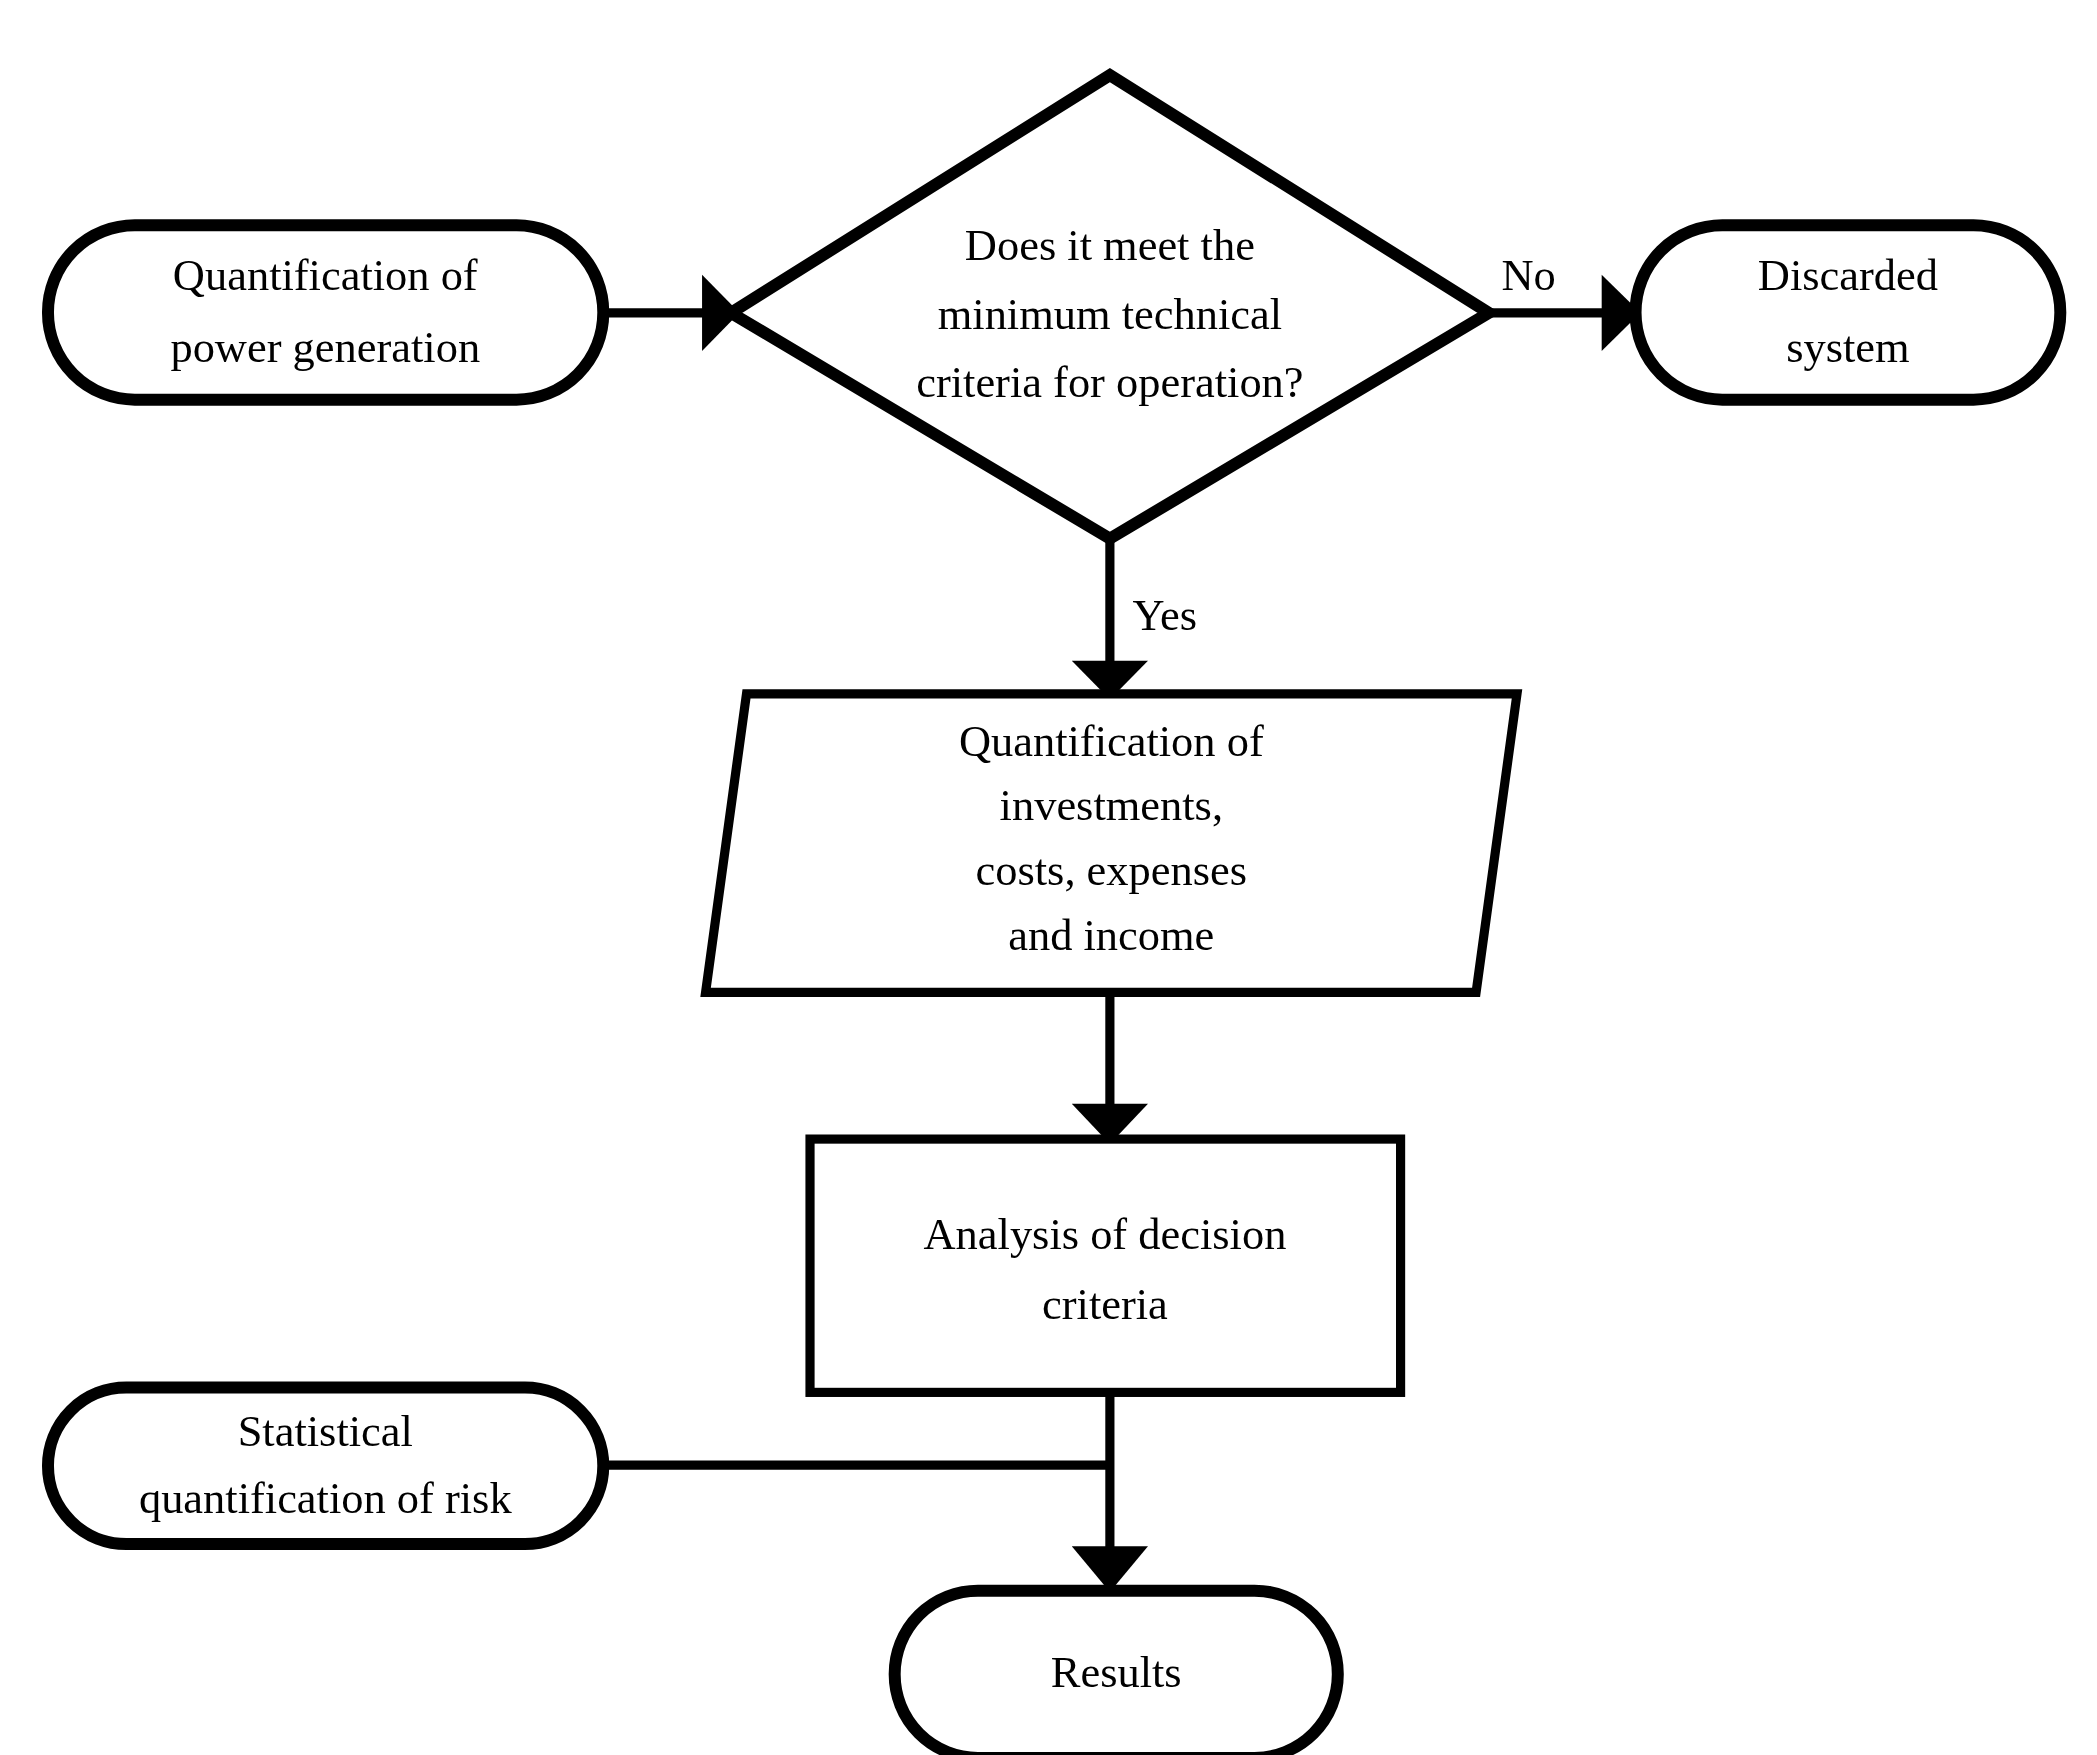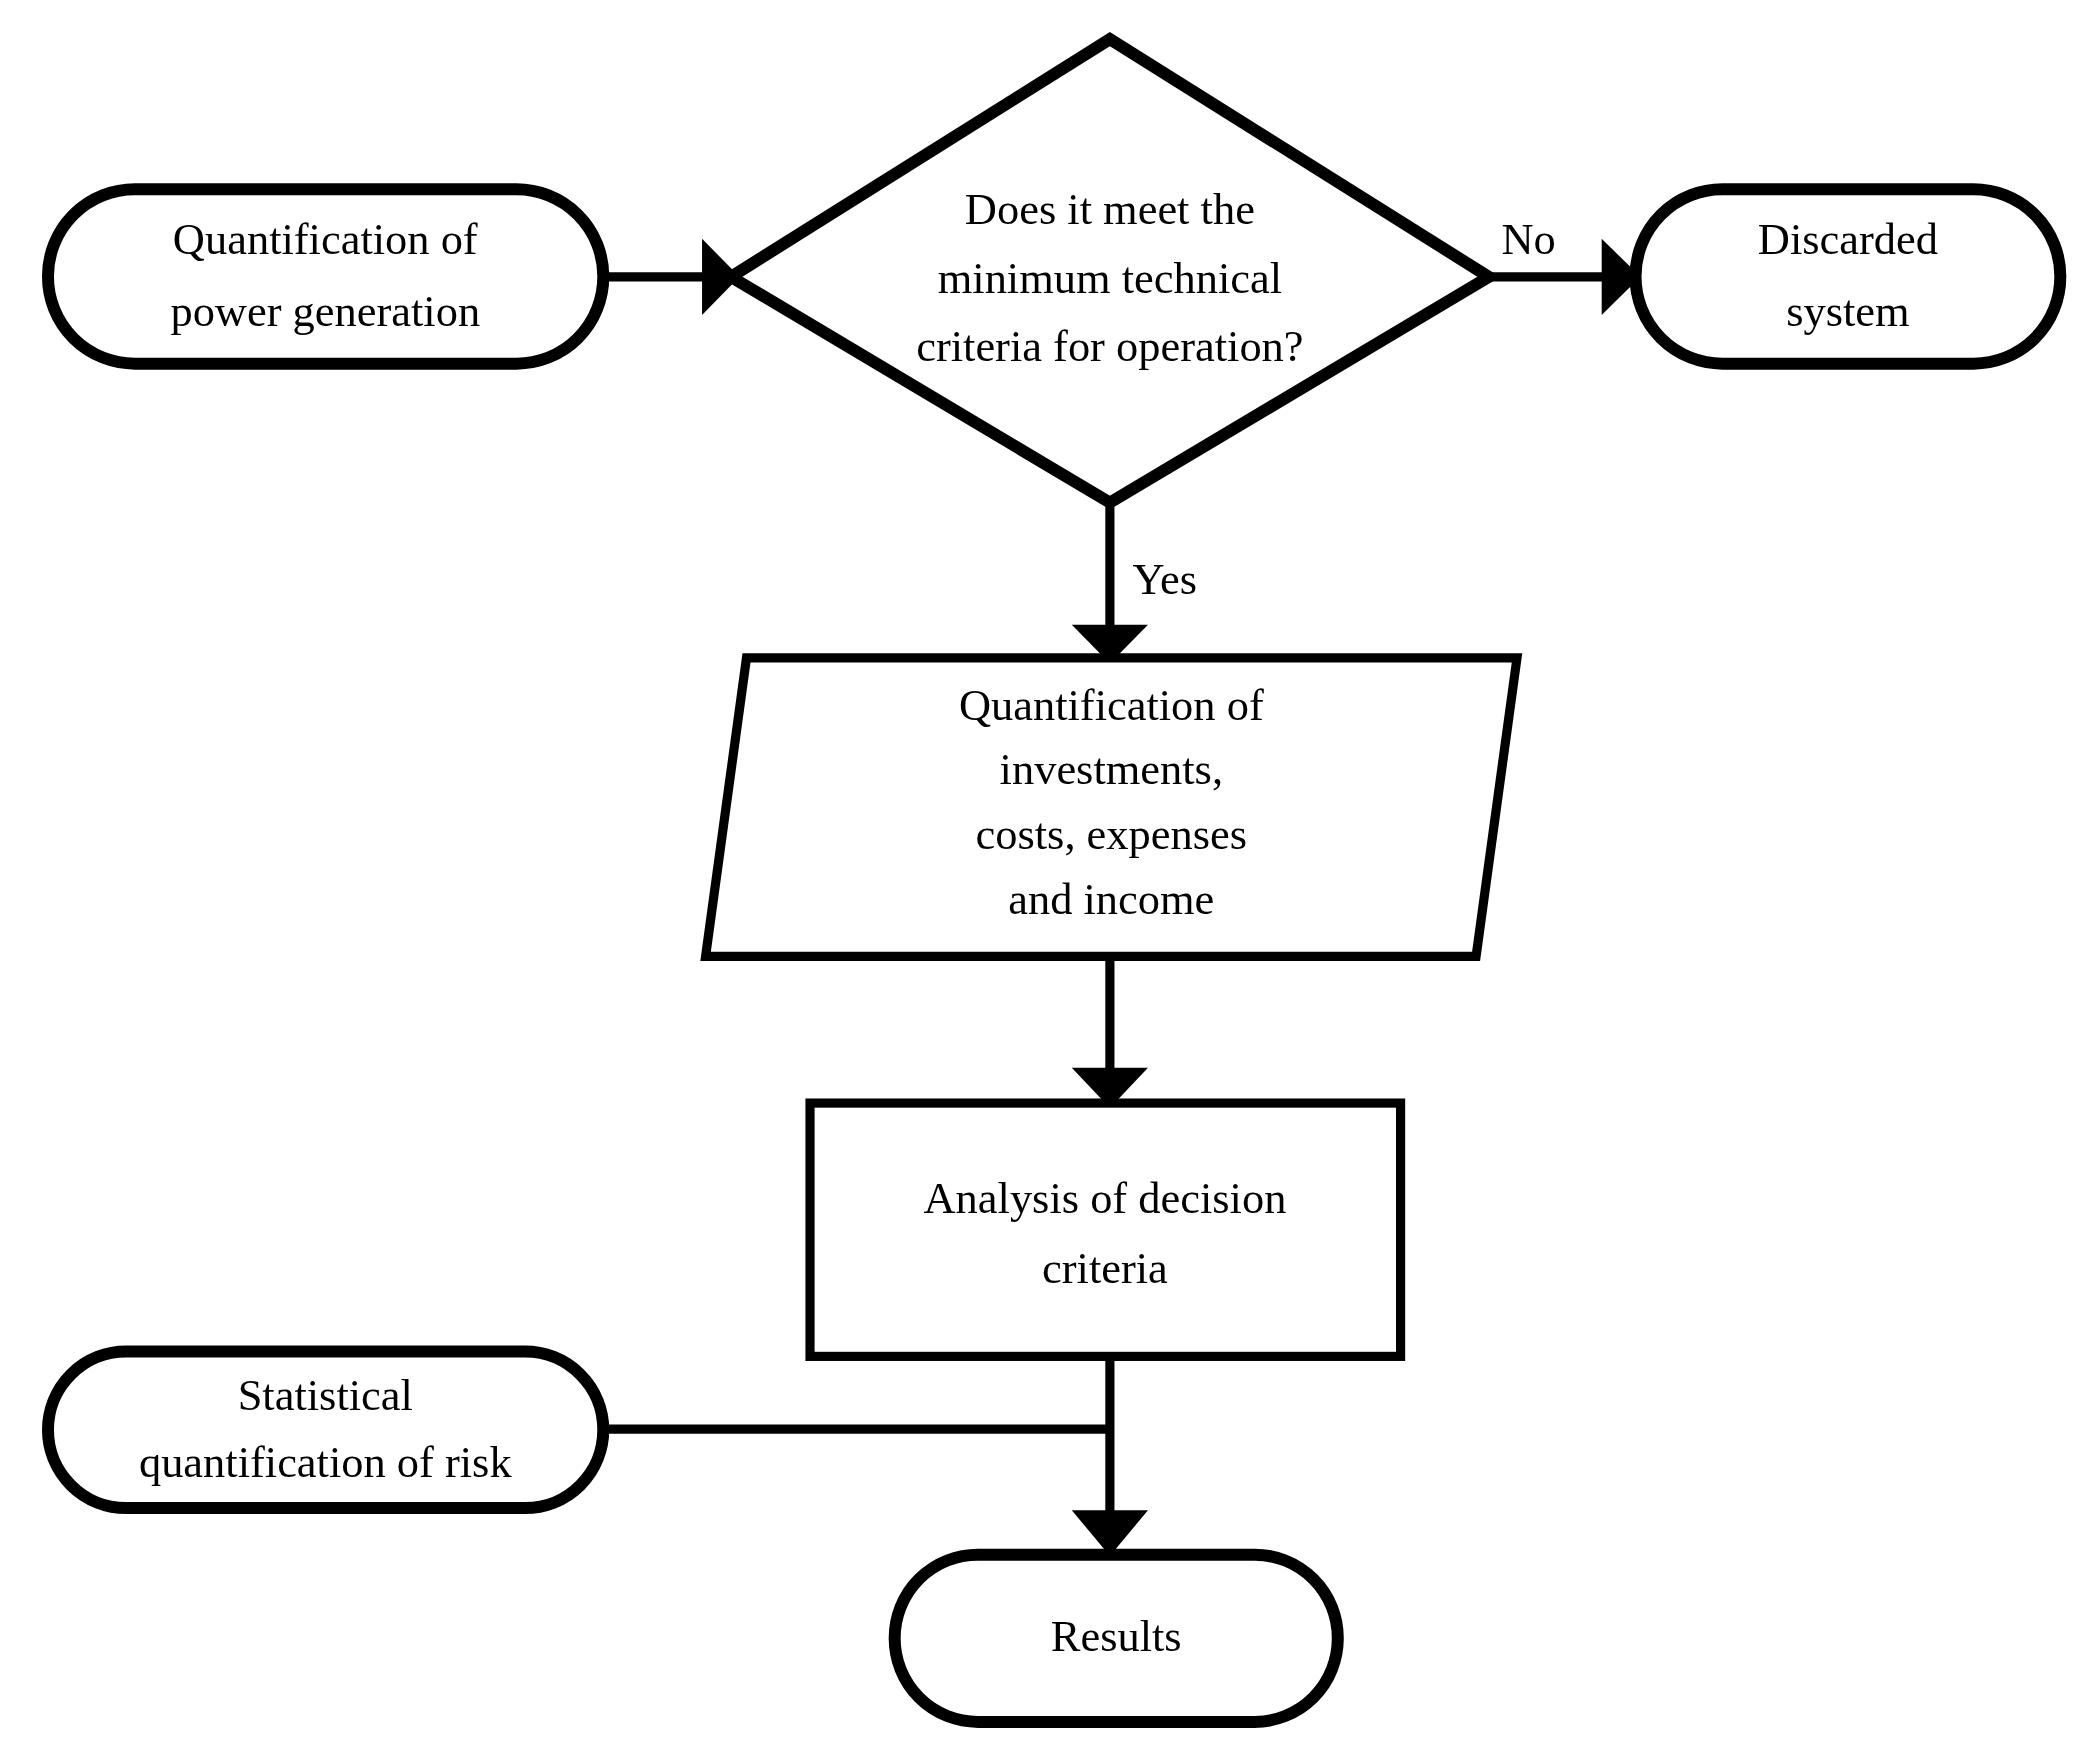--- a/index.html
+++ b/index.html
@@ -12,20 +12,21 @@
     width: 2097px;
     height: 1756px;
     font-family: "Liberation Serif", "DejaVu Serif", serif;
     overflow: hidden;
   }
   #flowchart-root {
     position: relative;
     width: 2097px;
     height: 1316px;
     background: #ffffff;
+    margin-top: 36px;
   }
   svg.flow-svg {
     position: absolute;
     left: 0;
     top: 0;
     width: 2097px;
     height: 1756px;
     display: block;
   }
   .node-shape {

